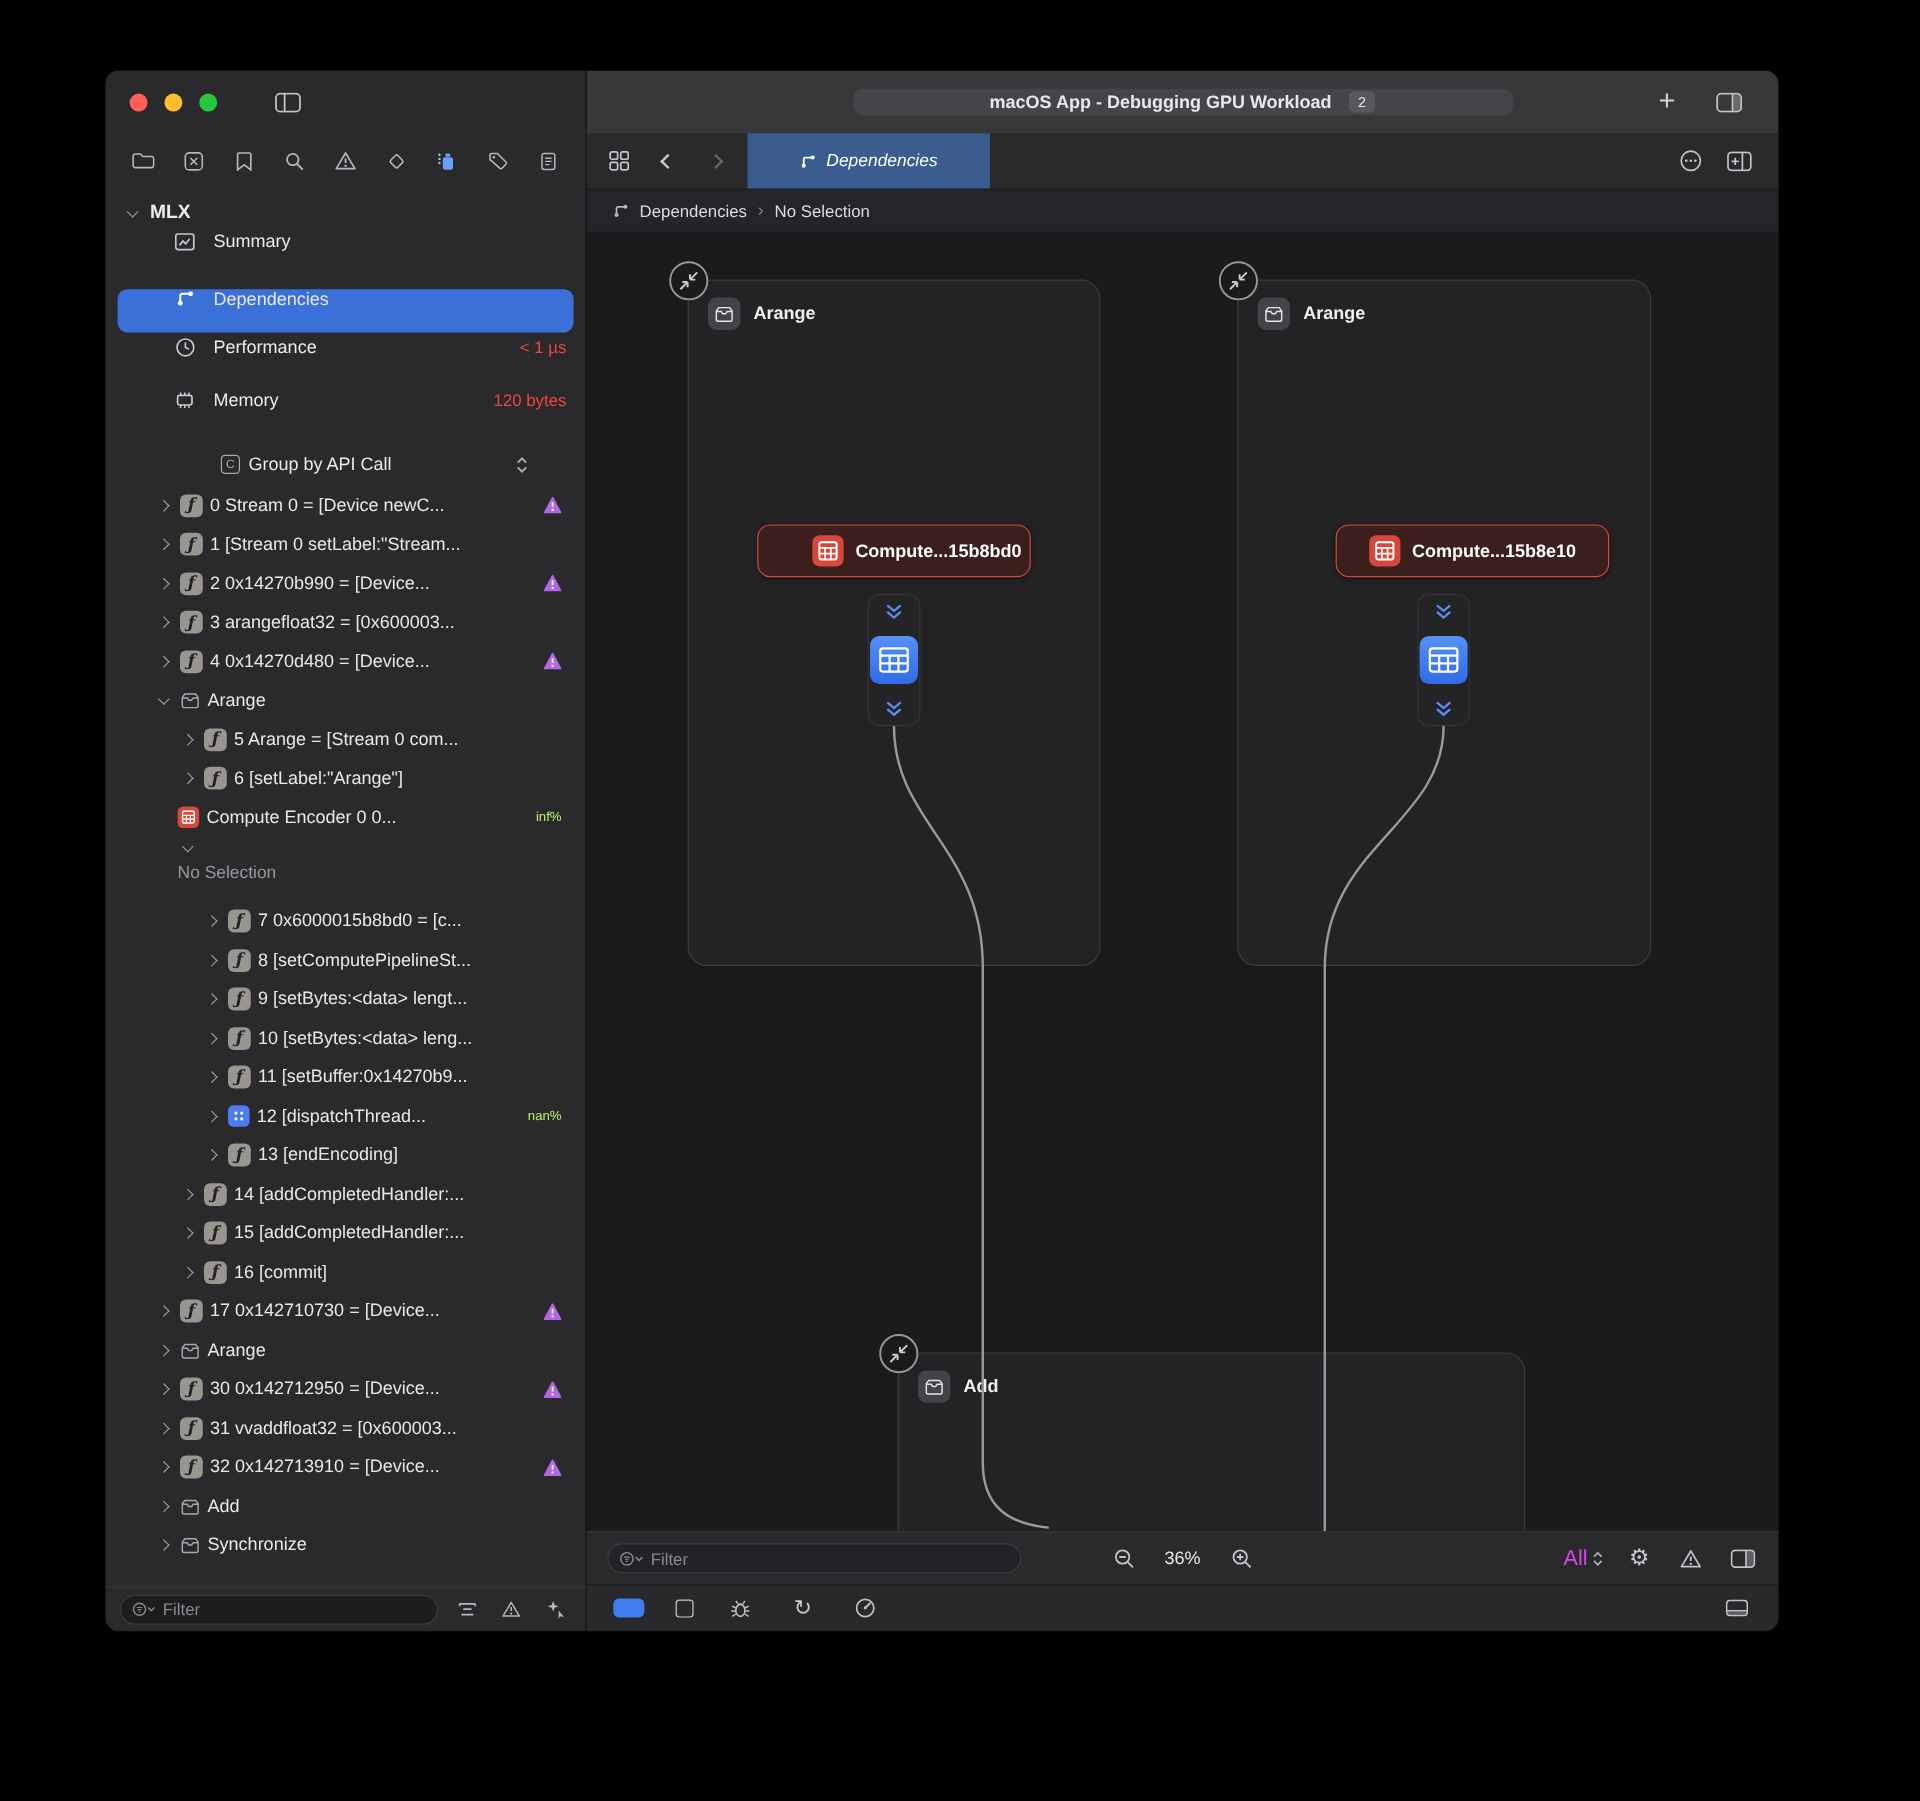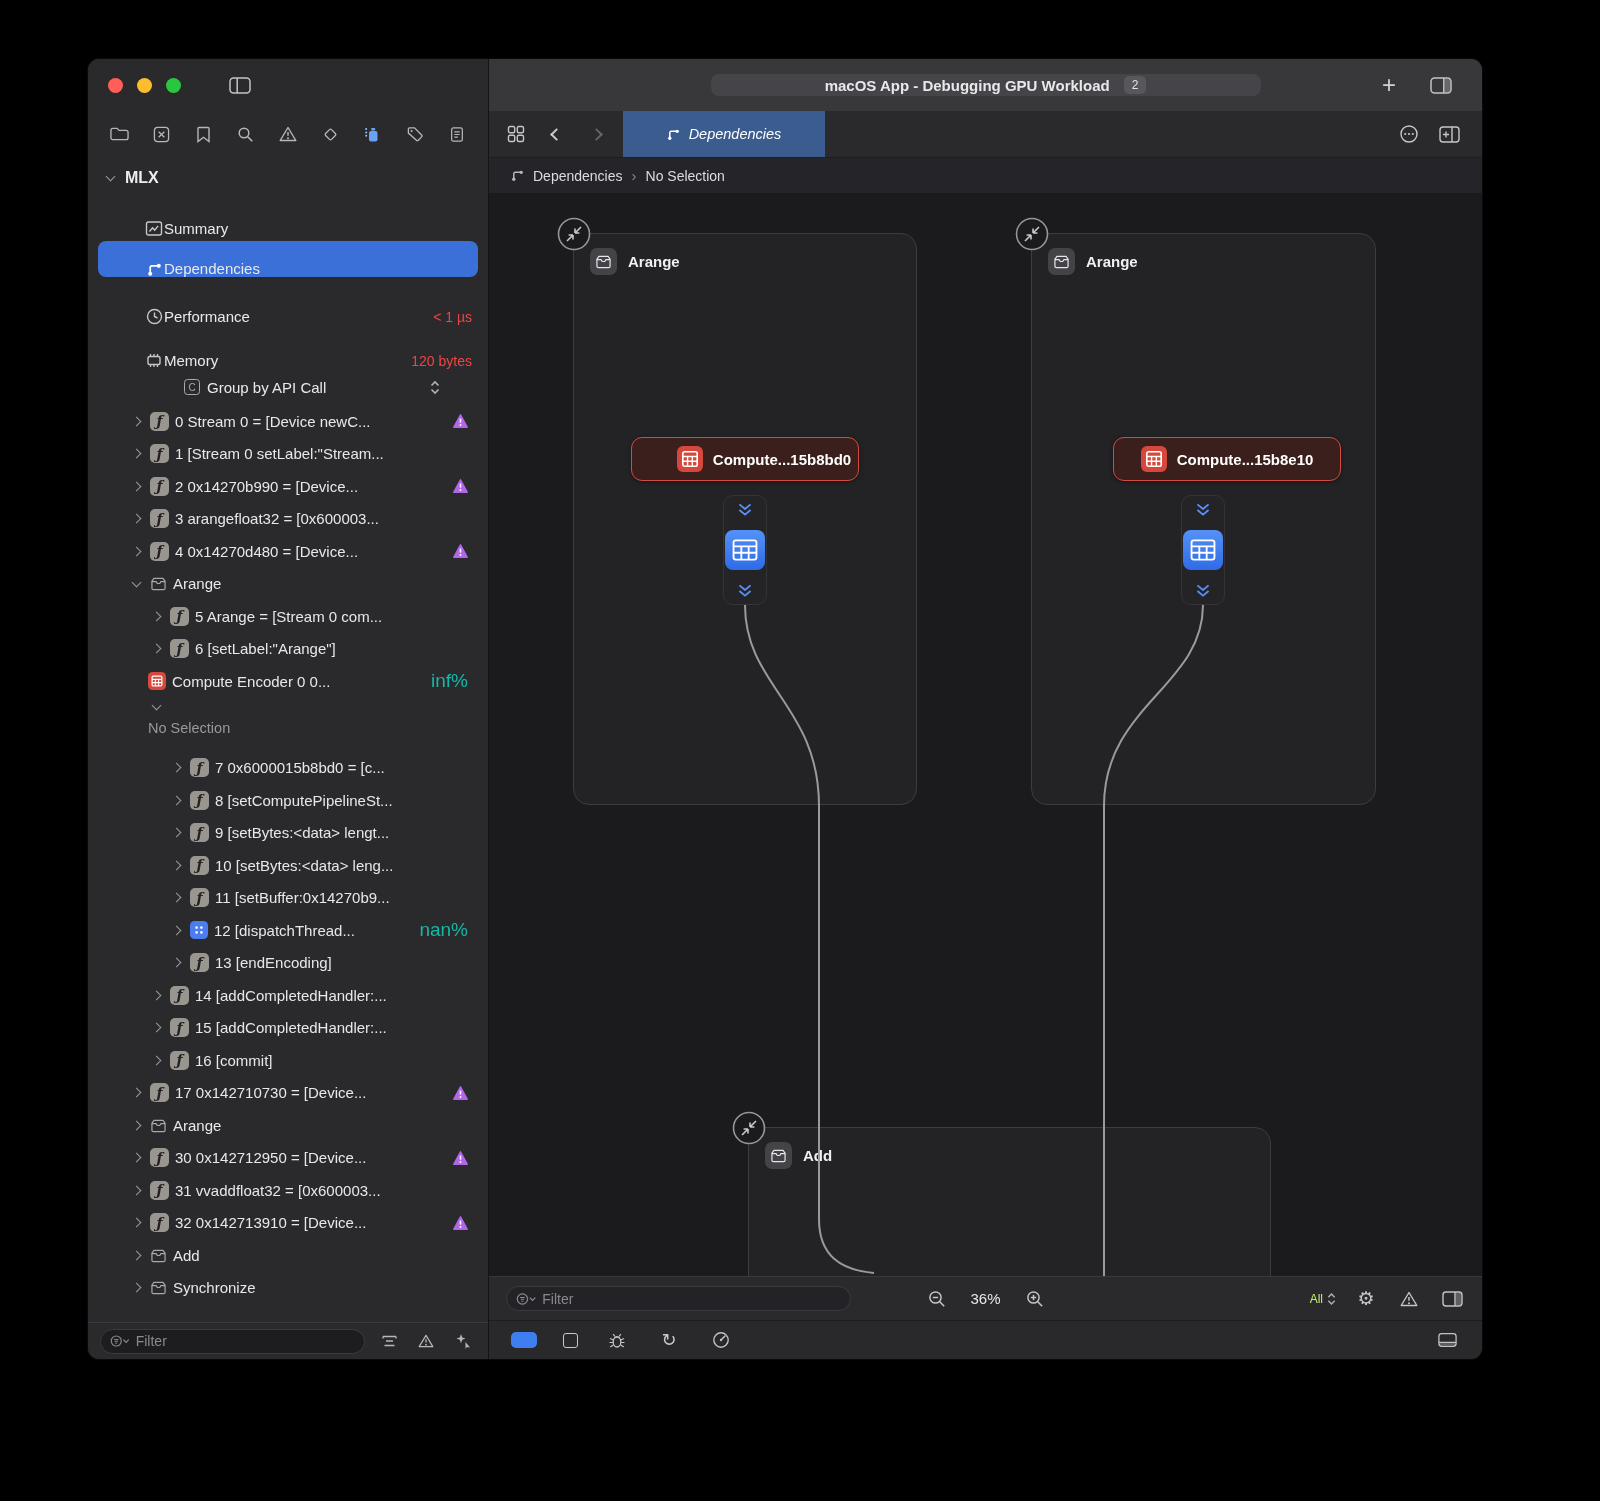--- a/index.html
+++ b/index.html
@@ -18,21 +18,21 @@
   .tl.red{background:#ff5f57} .tl.yellow{background:#febd2f} .tl.green{background:#29c73f}
   .sb-titlebar .toggle { margin-left:32px; }
 
   .sb-toolbar { height:46px; flex:none; display:flex; align-items:center; justify-content:space-between; padding:0 18px; }
   .tbtn { display:flex; align-items:center; justify-content:center; width:26px; height:26px; }
 
   .sb-scroll { flex:1 1 auto; overflow:hidden; padding-top:6px; }
 
   .mlx-row { height:30px; display:flex; align-items:center; padding-left:14px; gap:7px;
              color:#ededef; font-size:16px; font-weight:bold; }
-  .nav-row { height:44px; display:flex; align-items:flex-end; padding:0 16px 0 56px; 
+  .nav-row { height:44px; display:flex; align-items:flex-start; padding:0 16px 0 56px; gap:14px;
              color:#e9e9eb; font-size:15px; }
   .nav-row.selected { background:#3b70d8; border-radius:8px; margin:4px 10px; height:36px; padding-left:46px; }
   .nav-row .ndetail { margin-left:auto; color:#ef4444; font-size:14px; }
   .nicon { width:20px; display:flex; justify-content:center; flex:none; }
 
   .groupby-row { height:36px; display:flex; align-items:center; padding:0 8px 0 96px; gap:7px;
                  color:#e9e9eb; font-size:15px; }
   .cbox { width:16px; height:16px; border:1.2px solid #a9a9ae; border-radius:3.5px; color:#a9a9ae;
           font-size:10px; display:flex; align-items:center; justify-content:center; flex:none; }
   .updown { margin-left:auto; margin-right:40px; }
@@ -46,21 +46,21 @@
   .tree-row.muted { height:24px; color:#98989c; margin-bottom:12px; font-size:14.5px; }
   .chev { width:16px; height:16px; display:inline-flex; align-items:center; justify-content:center; flex:none; }
   .chev::before { content:''; width:6px; height:6px; border-right:1.6px solid #9b9b9f; border-top:1.6px solid #9b9b9f; }
   .chev.right::before { transform:rotate(45deg); }
   .chev.down::before  { transform:rotate(135deg); margin-top:-3px; }
   .ticon { flex:none; display:inline-flex; align-items:center; justify-content:center; }
   .ticon.fn { width:19px; height:19px; border-radius:5px; background:#98968f; color:#232325;
               font-family:"DejaVu Serif",serif; font-style:italic; font-weight:bold; font-size:14px; }
   .ticon.enc, .ticon.disp { width:18px; height:18px; border-radius:4.5px; }
   .ticon.enc { background:#d5483b; } .ticon.disp { background:#4b7cf0; }
-  .trail { margin-left:auto; color:#14b8a6; font-size:19px; }
+  .trail { margin-left:auto; color:#bef264; font-size:11px; }
   .warnspot { margin-left:auto; display:inline-flex; }
 
   .sb-filterbar { height:37px; flex:none; border-top:1px solid #3a393d; display:flex; align-items:center;
                   padding:0 12px; gap:11px; }
   .filter-pill { height:25px; border-radius:13px; background:#1d1c1f; border:1px solid #3b3a3e;
                  display:flex; align-items:center; padding:0 9px; gap:6px; flex:1; min-width:0; }
   .filter-pill input { background:transparent; border:none; outline:none; color:#bdbdc1; font-size:14px; width:100%; }
   .filter-pill input::placeholder { color:#8a8a8e; }
 
   
@@ -117,21 +117,21 @@
   .bluetile { width:40px; height:40px; border-radius:8px;
               background:linear-gradient(180deg,#5591f7,#2f6be5); display:flex; align-items:center; justify-content:center; }
 
   .ct-filterbar { height:44px; flex:none; background:#2a292c; border-top:1px solid #38383b;
                   display:flex; align-items:center; padding:0 17px; position:relative; }
   .ct-filterbar .filter-pill { flex:none; width:345px; background:#232226; }
   .zoom-cluster { position:absolute; left:50%; transform:translateX(-50%); display:flex;
                   align-items:center; gap:21px; }
   .zoom-level { color:#e8e8ea; font-size:15px; }
   .right-cluster { margin-left:auto; display:flex; align-items:center; gap:17px; }
-  .scope { display:flex; align-items:center; gap:4px; color:#bef264; font-size:12px; }
+  .scope { display:flex; align-items:center; gap:4px; color:#d946ef; font-size:18px; }
   .gear-glyph { color:#c6c6ca; font-size:19px; line-height:1; }
 
   .ct-toolbar { height:39px; flex:none; background:#29282b; border-top:1px solid #1d1d1f;
                 display:flex; align-items:center; padding:0 22px; gap:26px; }
   .live-ind { width:26px; height:16px; background:#3f7ef0; border-radius:5px; }
   .sq-out { width:15px; height:15px; border:1.6px solid #c8c8cc; border-radius:3px; }
   .refresh-glyph { color:#c8c8cc; font-size:18px; line-height:1; }
   .ct-toolbar .spacer { flex:1; }
 
   svg { display:block; }

